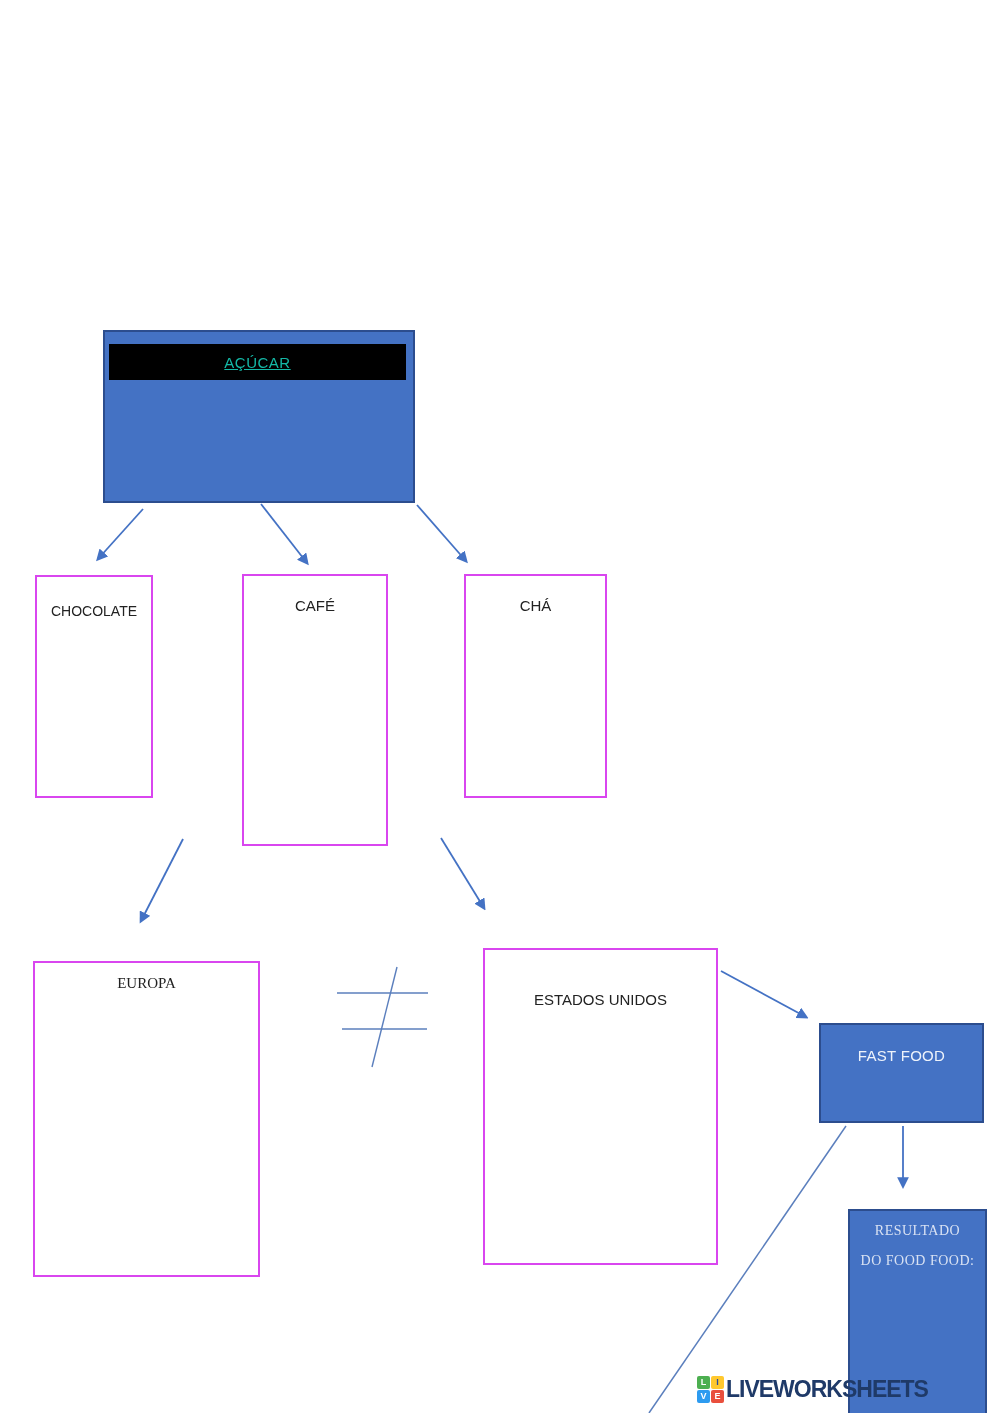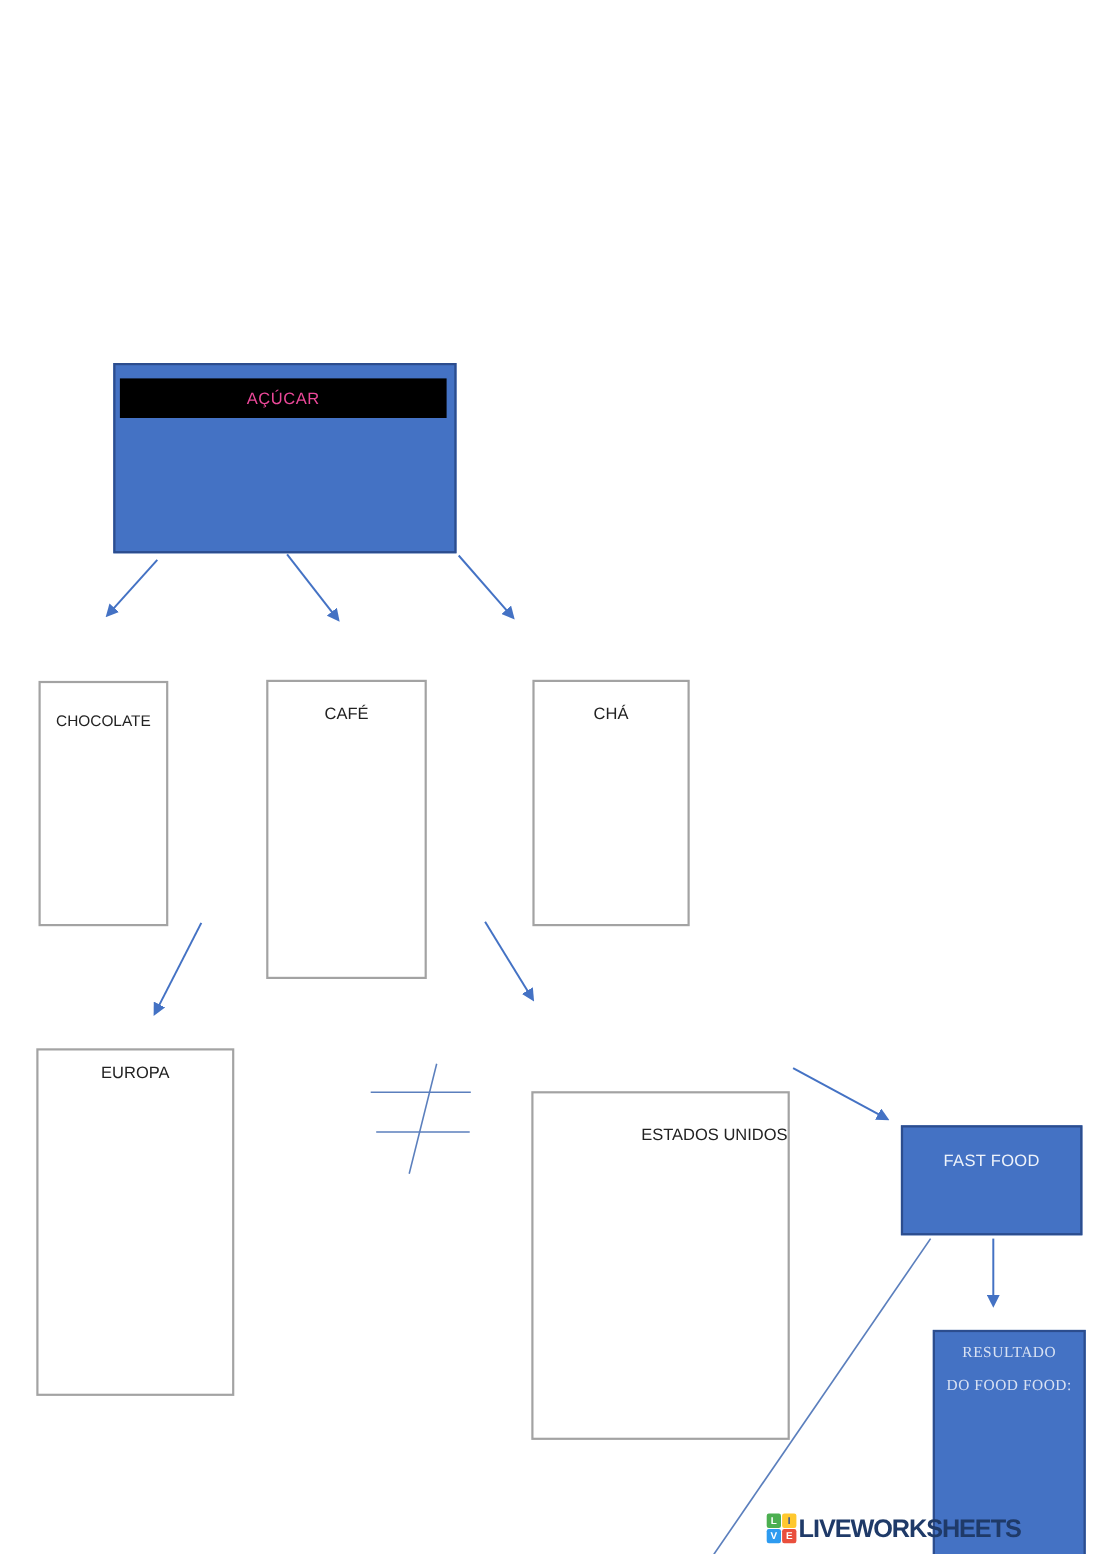--- a/index.html
+++ b/index.html
@@ -8,49 +8,49 @@
     width:1000px;height:1413px;
     margin:0 auto;
     background:#ffffff;
     font-family:"Liberation Sans",sans-serif;
     overflow:hidden;
   }
   .overlay{position:absolute;left:0;top:0;width:1000px;height:1413px;pointer-events:none;}
 
   .box{position:absolute;box-sizing:border-box;}
   .box.blue{background:#4472C4;border:2px solid #2c4d8e;}
-  .box.green{background:#ffffff;border:2px solid #a3a3a3;margin-top:44px;}
+  .box.green{background:#ffffff;border:2px solid #d946ef;}
 
   
   .root-box{left:103px;top:330px;width:312px;height:173px;}
   .root-band{
     position:absolute;left:4px;right:7px;top:12px;height:36px;
     background:#000000;
     display:flex;align-items:center;justify-content:center;
   }
-  .root-band span{color:#ec4899;font-size:15px;letter-spacing:.5px;}
+  .root-band span{color:#14b8a6;font-size:15px;letter-spacing:.5px;text-decoration:underline;}
 
   
   .chocolate-box{left:35px;top:575px;width:118px;height:223px;}
   .cafe-box{left:242px;top:574px;width:146px;height:272px;}
-  .cha-box{left:484px;top:574px;width:143px;height:224px;}
+  .cha-box{left:464px;top:574px;width:143px;height:224px;}
 
   
-  .europa-box{left:33px;top:909px;width:180px;height:316px;}
+  .europa-box{left:33px;top:961px;width:227px;height:316px;font-family:Liberation Serif, serif;}
   .estados-box{left:483px;top:948px;width:235px;height:317px;}
 
   .glabel{
     display:block;text-align:center;
     color:#222;font-size:15px;
   }
   .chocolate-box .glabel{padding-top:26px;font-size:14px;}
   .cafe-box .glabel{padding-top:21px;}
   .cha-box .glabel{padding-top:21px;}
   .europa-box .glabel{padding-top:12px;}
-  .estados-box .glabel{padding-top:29px;text-align:right;}
+  .estados-box .glabel{padding-top:41px;}
 
   
   .fastfood-box{left:819px;top:1023px;width:165px;height:100px;}
   .fastfood-box .wlabel{
     display:block;text-align:center;padding-top:22px;
     color:#eef3fb;font-size:15px;letter-spacing:.3px;
   }
 
   
   .resultado-box{left:848px;top:1209px;width:139px;height:212px;}

